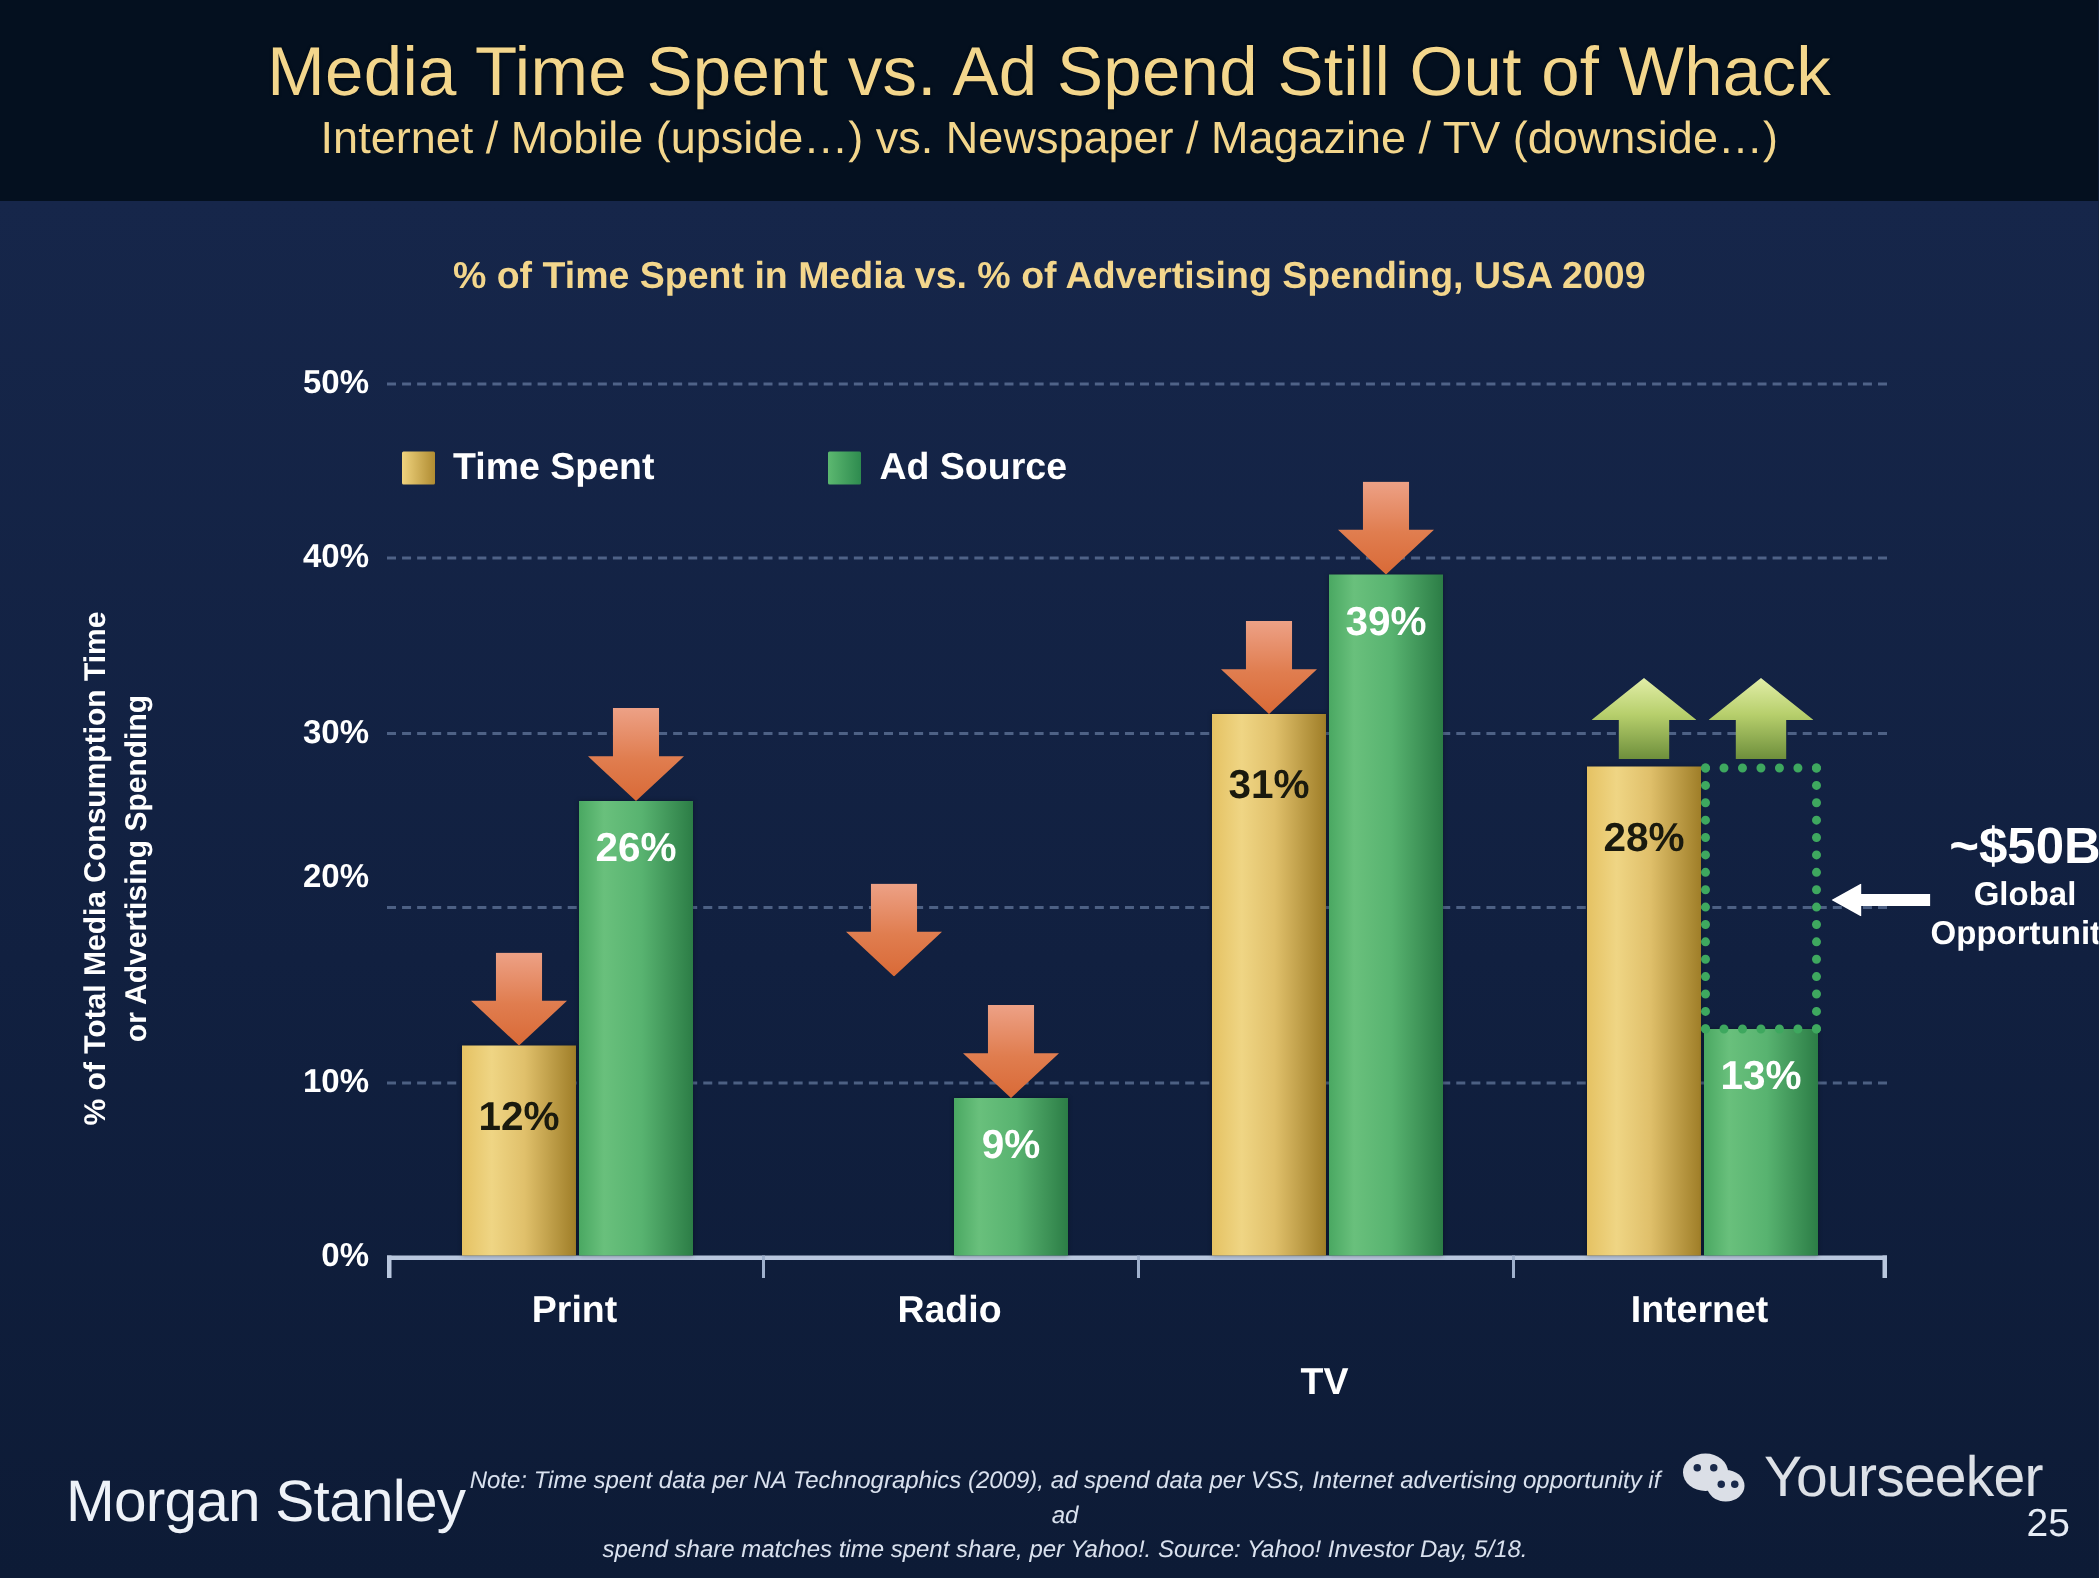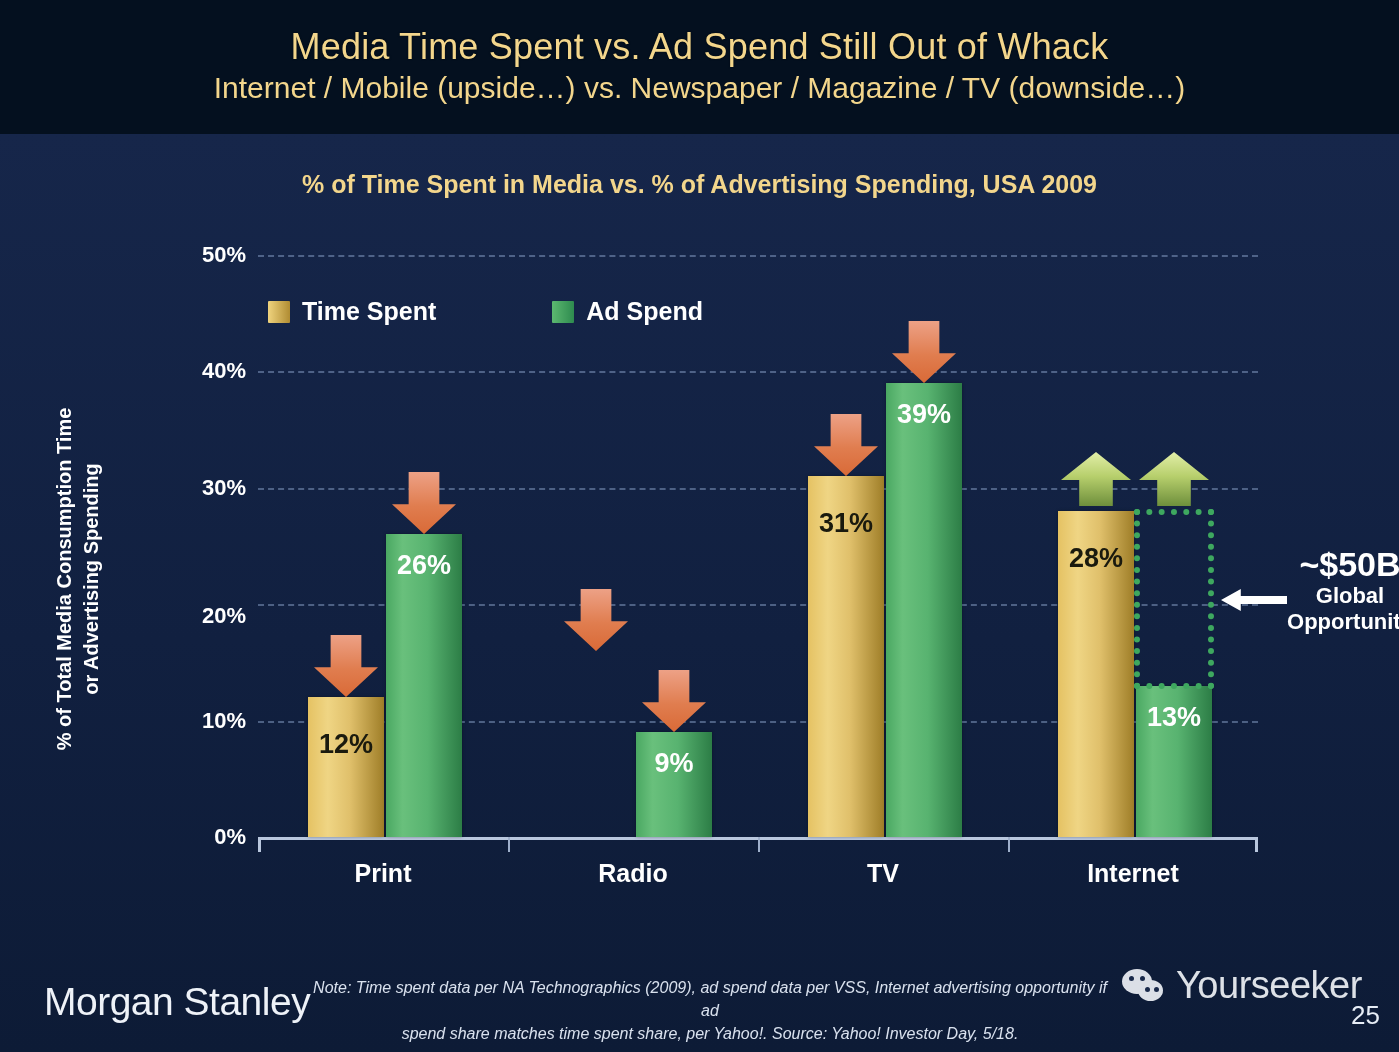--- a/index.html
+++ b/index.html
@@ -10,21 +10,21 @@
     overflow:hidden;position:relative;
   }
 
   
   .header-band{
     position:absolute;left:0;top:0;width:1399px;height:134px;
     background:#04101f;
     display:flex;flex-direction:column;align-items:center;justify-content:center;
   }
   .deck-title{
-    color:#f3d68c;font-size:36px;font-weight:400;letter-spacing:.2px;
+    color:#f3d68c;font-size:46px;font-weight:400;letter-spacing:.2px;
     line-height:1.02;white-space:nowrap;
     text-shadow:0 0 2px rgba(0,0,0,.6);
   }
   .deck-subtitle{
     color:#f3d68c;font-size:30px;font-weight:400;margin-top:6px;
     white-space:nowrap;
   }
 
   
   .slide-body{
@@ -171,36 +171,36 @@
     <span>or Advertising Spending</span>
   </div>
 
   <div class="legend">
     <div class="legend-item">
       <span class="legend-swatch time"></span>
       <span class="legend-text">Time Spent</span>
     </div>
     <div class="legend-item">
       <span class="legend-swatch ad"></span>
-      <span class="legend-text">Ad Spend</span>
+      <span class="legend-text">Ad Source</span>
     </div>
   </div>
 
   <div class="plot">
 
     <div class="gridline" style="top:0px;"></div>
     <div class="gridline" style="top:116px;"></div>
     <div class="gridline" style="top:233px;"></div>
     <div class="gridline" style="top:349px;"></div>
     <div class="gridline" style="top:466px;"></div>
 
     <div class="ytick" style="top:0px;">50%</div>
     <div class="ytick" style="top:116px;">40%</div>
     <div class="ytick" style="top:233px;">30%</div>
-    <div class="ytick" style="top:361px;margin-left:16px;">20%</div>
+    <div class="ytick" style="top:329px;margin-left:16px;">20%</div>
     <div class="ytick" style="top:466px;">10%</div>
     <div class="ytick" style="top:582px;">0%</div>
 
     <div class="axis-base"></div>
     <div class="axis-cap" style="left:0px;"></div>
     <div class="axis-cap" style="left:997px;"></div>
     <div class="axis-tick" style="left:250px;"></div>
     <div class="axis-tick" style="left:500px;"></div>
     <div class="axis-tick" style="left:750px;"></div>
 
@@ -222,21 +222,21 @@
     <div class="cat-label" style="left:255px;">Radio</div>
 
     <div class="bar time" style="left:550px;height:361px;">
       <span class="bar-value">31%</span>
     </div>
     <div class="bar ad" style="left:628px;height:454px;">
       <span class="bar-value">39%</span>
     </div>
     <div class="arrow down" style="left:556px;top:159px;"></div>
     <div class="arrow down" style="left:634px;top:66px;"></div>
-    <div class="cat-label" style="left:505px;">TV</div>
+    <div class="cat-label" style="left:505px;margin-top:48px;">TV</div>
 
     <div class="bar time" style="left:800px;height:326px;">
       <span class="bar-value">28%</span>
     </div>
     <div class="bar ad" style="left:878px;height:151px;">
       <span class="bar-value">13%</span>
     </div>
 
     <div class="opp-box" style="left:876px;top:254px;width:80px;height:180px;"></div>
     <div class="arrow up" style="left:803px;top:197px;"></div>

